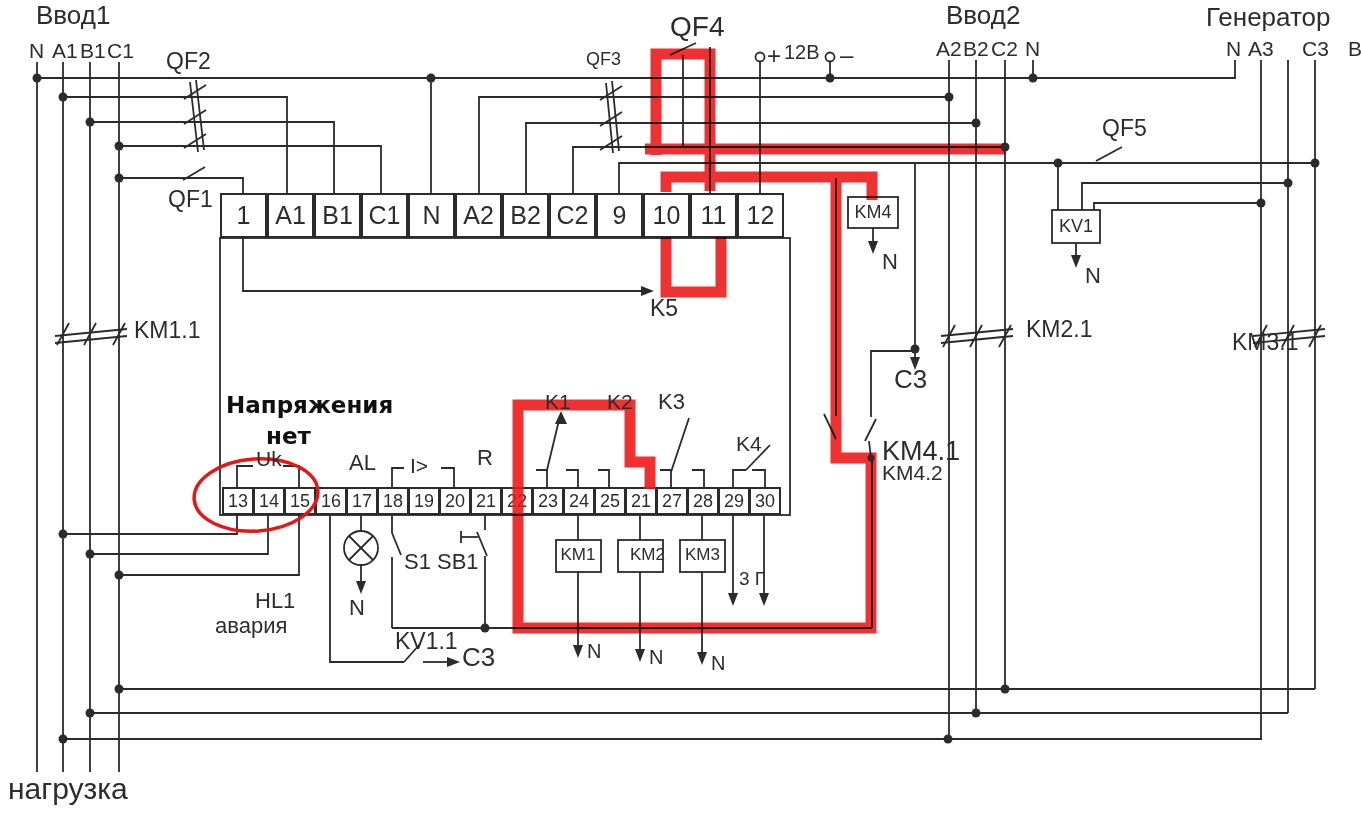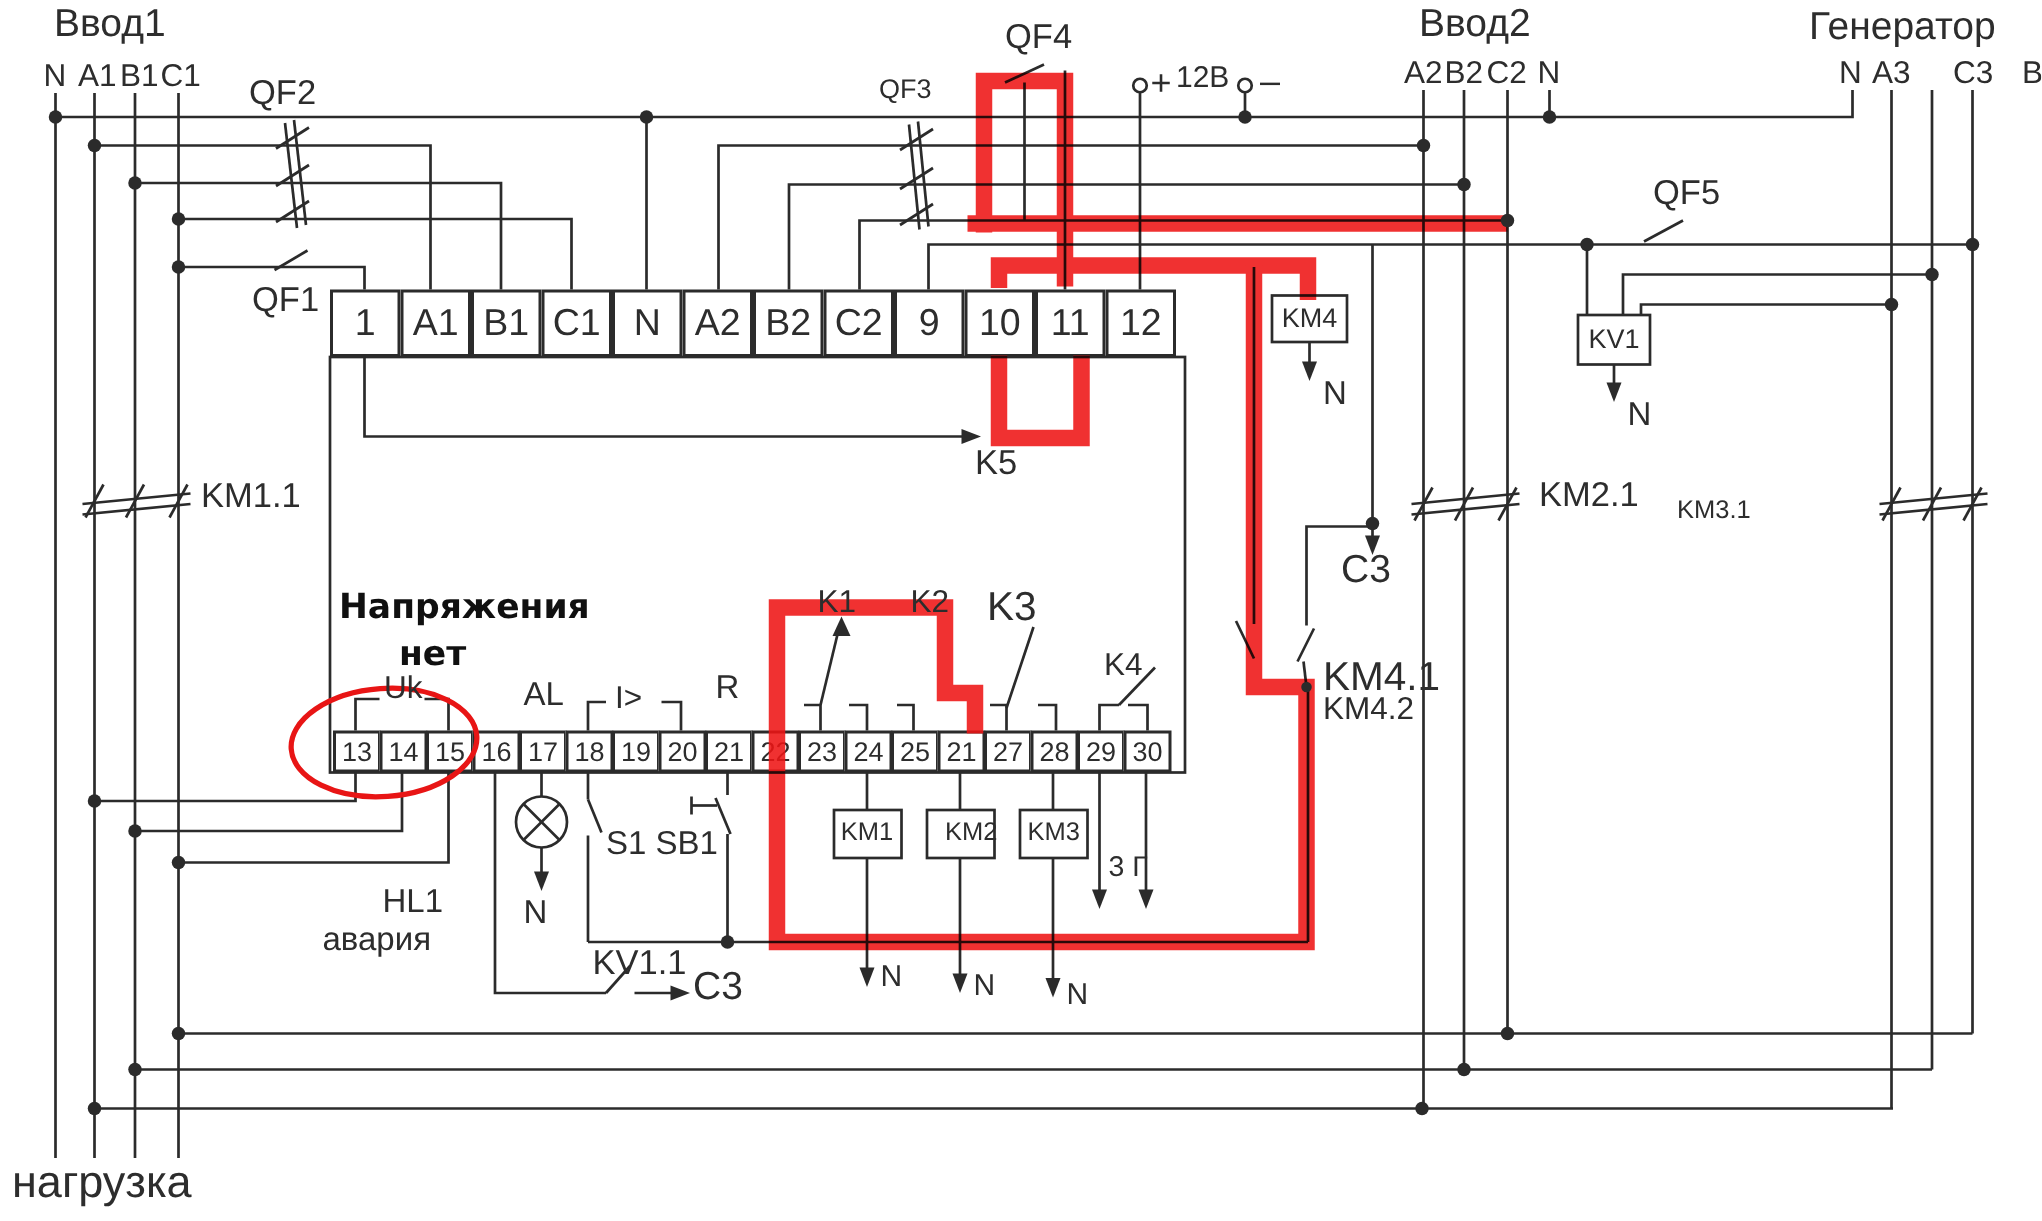--- a/index.html
+++ b/index.html
@@ -301,30 +301,30 @@
   <span class="lb" style="left:1025px;top:38px;font-size:21px">N</span>
 
   <span class="lb" style="left:1226px;top:38px;font-size:21px">N</span>
   <span class="lb" style="left:1248px;top:38px;font-size:21px">A3</span>
   <span class="lb" style="left:1348px;top:38px;font-size:21px">B3</span>
   <span class="lb" style="left:1302px;top:38px;font-size:21px">C3</span>
 
   <span class="lb" style="left:166px;top:50px;font-size:23px">QF2</span>
   <span class="lb" style="left:168px;top:188px;font-size:23px">QF1</span>
   <span class="lb" style="left:586px;top:50px;font-size:18px">QF3</span>
-  <span class="lb" style="left:670px;top:13px;font-size:23px">QF4</span>
+  <span class="lb" style="left:670px;top:13px;font-size:28px">QF4</span>
   <span class="lb" style="left:1102px;top:117px;font-size:23px">QF5</span>
 
   <span class="lb" style="left:767px;top:44px;font-size:24px">+</span>
   <span class="lb" style="left:784px;top:42px;font-size:20px">12В</span>
   <span class="lb" style="left:840px;top:43px;font-size:24px">–</span>
 
   <span class="lb" style="left:134px;top:319px;font-size:23px">KM1.1</span>
   <span class="lb" style="left:1026px;top:318px;font-size:23px">KM2.1</span>
-  <span class="lb" style="left:1118px;top:331px;font-size:17px">KM3.1</span>
+  <span class="lb" style="left:1232px;top:331px;font-size:23px">KM3.1</span>
 
   <span class="lb" style="left:650px;top:297px;font-size:23px">K5</span>
   <span class="lb" style="left:894px;top:366px;font-size:26px">C3</span>
 
   <span class="lb ctr" style="left:848px;top:203px;width:50px;font-size:18px">KM4</span>
   <span class="lb" style="left:882px;top:251px;font-size:22px">N</span>
   <span class="lb ctr" style="left:1052px;top:217px;width:48px;font-size:18px">KV1</span>
   <span class="lb" style="left:1085px;top:265px;font-size:22px">N</span>
 
   <span class="lb" style="left:882px;top:438px;font-size:27px">KM4.1</span>
@@ -333,21 +333,21 @@
   <span class="lb ann" style="left:226px;top:394px;font-size:23px">Напряжения</span>
   <span class="lb ann" style="left:266px;top:425px;font-size:23px">нет</span>
 
   <span class="lb" style="left:256px;top:448px;font-size:21px">Uk</span>
   <span class="lb" style="left:349px;top:452px;font-size:22px">AL</span>
   <span class="lb" style="left:410px;top:455px;font-size:21px">I&gt;</span>
   <span class="lb" style="left:477px;top:447px;font-size:22px">R</span>
 
   <span class="lb" style="left:545px;top:391px;font-size:21px">K1</span>
   <span class="lb" style="left:607px;top:391px;font-size:21px">K2</span>
-  <span class="lb" style="left:658px;top:391px;font-size:27px">K3</span>
+  <span class="lb" style="left:658px;top:391px;font-size:22px">K3</span>
   <span class="lb" style="left:736px;top:433px;font-size:21px">K4</span>
 
   <span class="lb" style="left:255px;top:590px;font-size:22px">HL1</span>
   <span class="lb" style="left:215px;top:615px;font-size:22px">авария</span>
   <span class="lb" style="left:349px;top:597px;font-size:22px">N</span>
 
   <span class="lb" style="left:404px;top:551px;font-size:22px">S1</span>
   <span class="lb" style="left:437px;top:551px;font-size:22px">SB1</span>
   <span class="lb" style="left:395px;top:630px;font-size:23px">KV1.1</span>
   <span class="lb" style="left:462px;top:644px;font-size:26px">C3</span>

